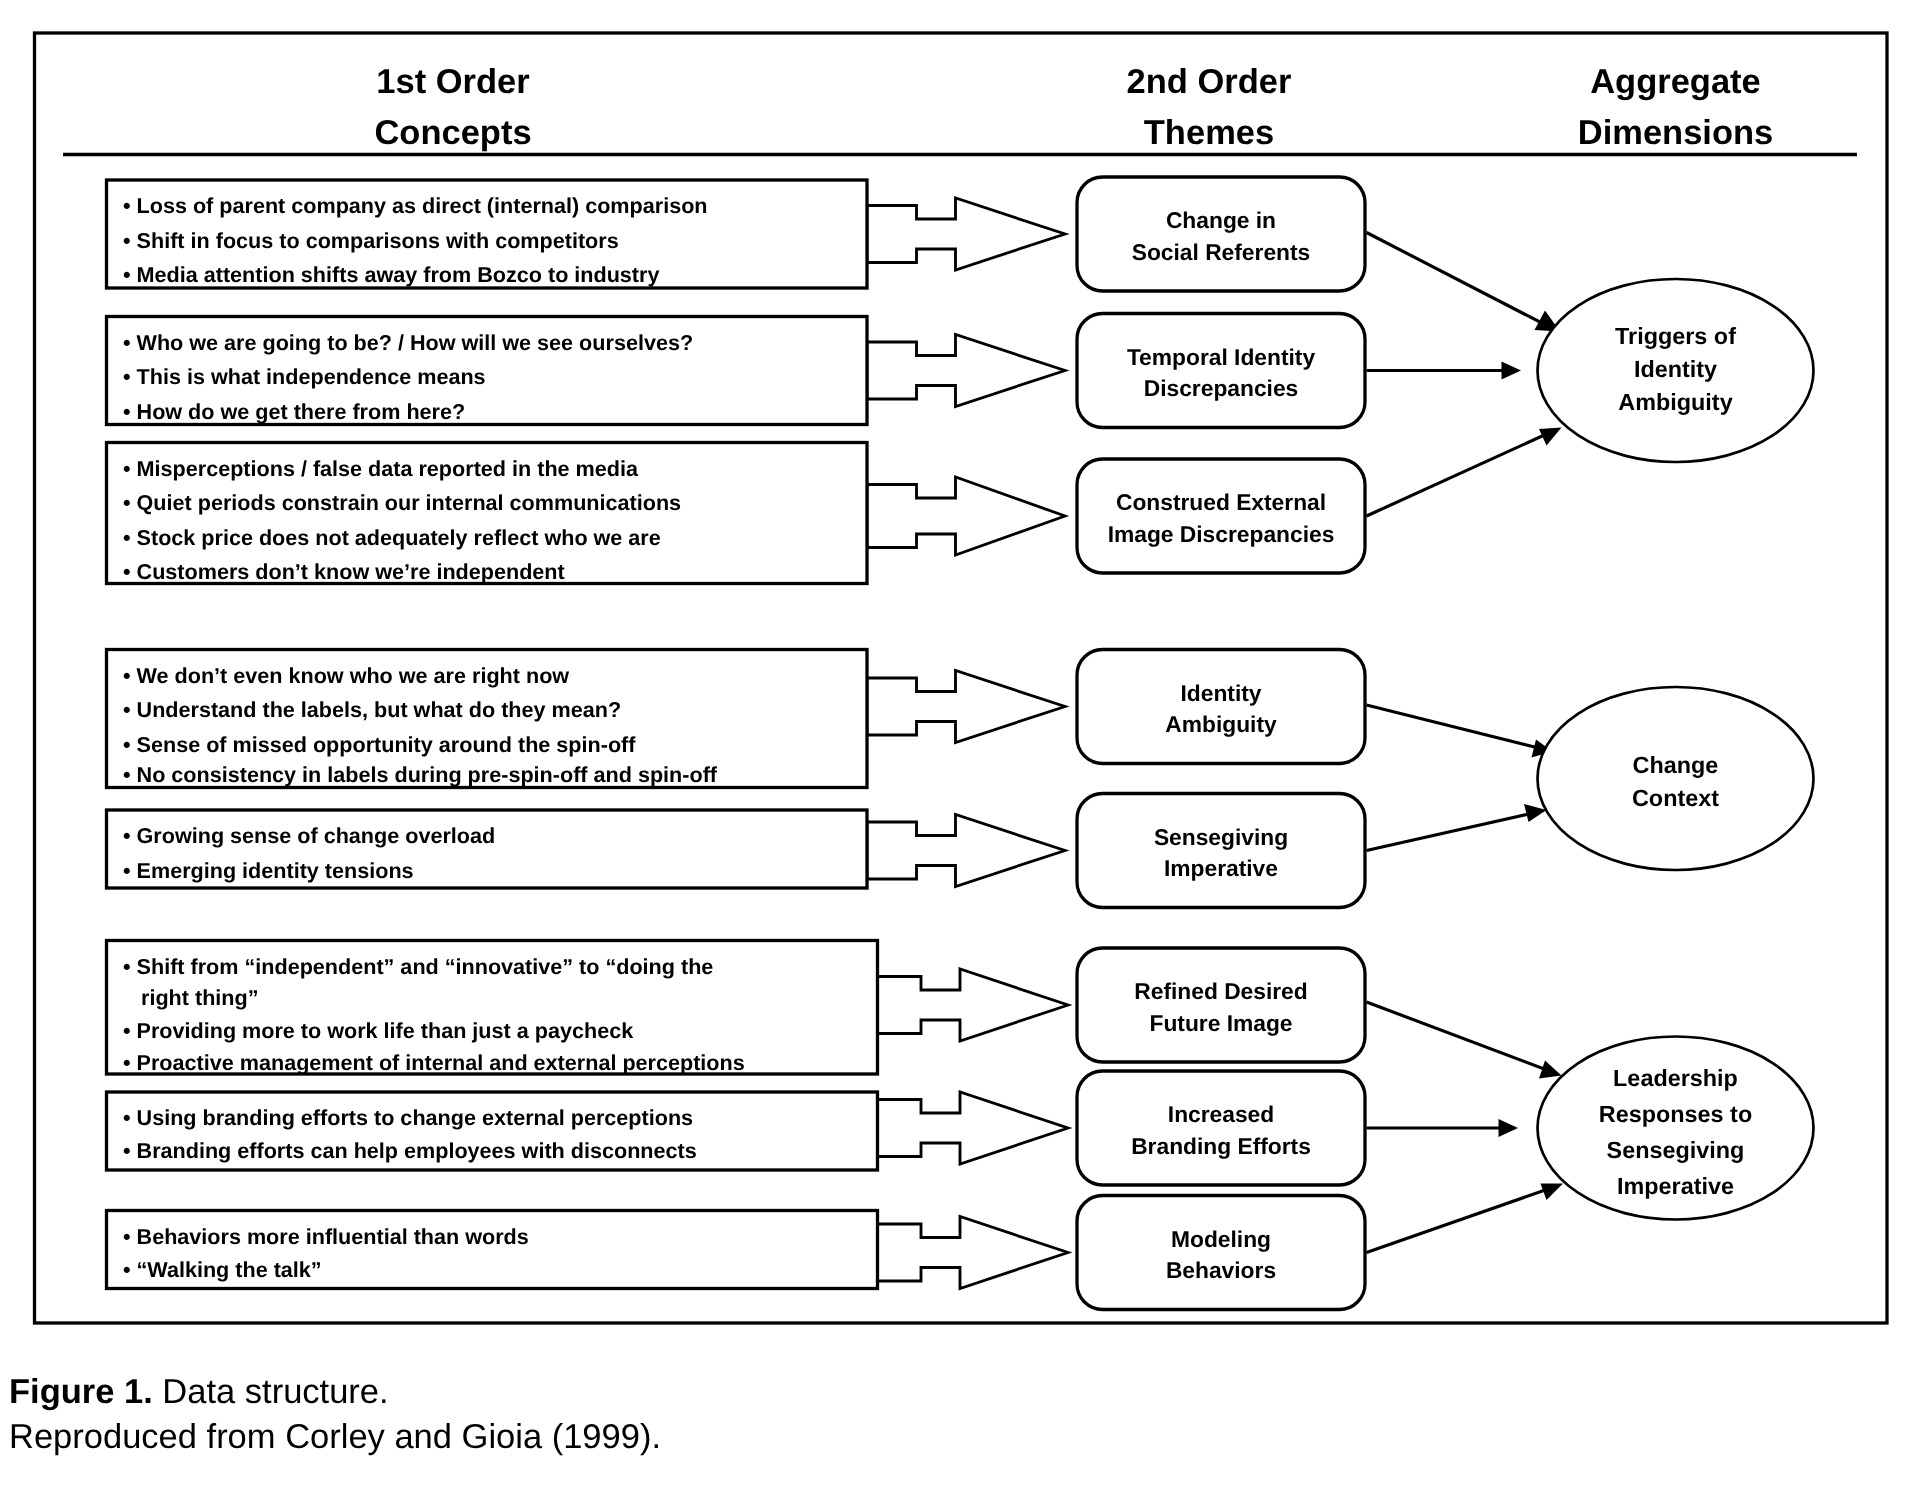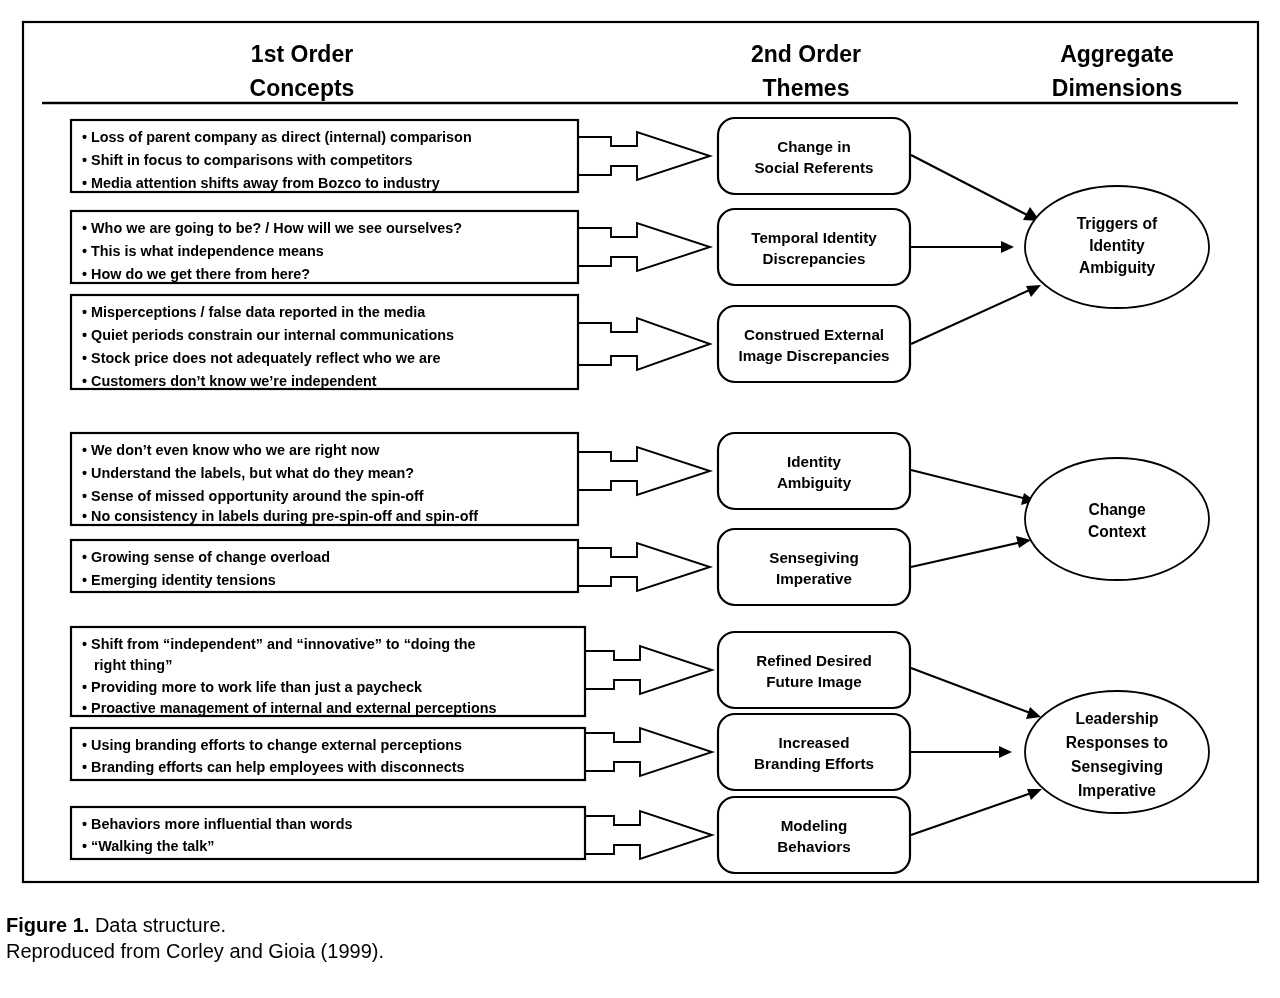--- a/index.html
+++ b/index.html
@@ -94,21 +94,21 @@
   .arrowhead {
     fill: #000000;
     stroke: none;
   }
   #caption {
     position: absolute;
     left: 6px;
     top: 912px;
     width: 800px;
     font-family: "Liberation Sans", sans-serif;
-    font-size: 20px;
+    font-size: 23px;
     line-height: 1.32;
     color: #000000;
   }
   #caption .cap-label {
     font-weight: bold;
   }
 </style>
 </head>
 <body>
 

